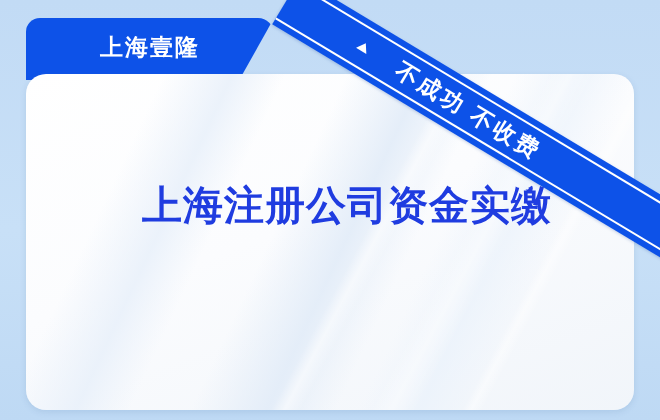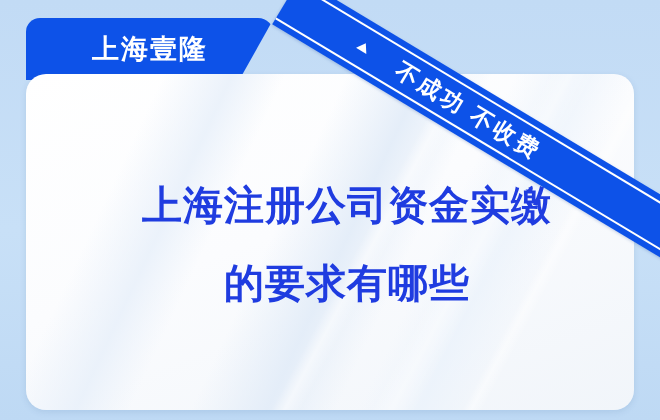--- a/index.html
+++ b/index.html
@@ -40,25 +40,26 @@
     display: flex;
     align-items: center;
     justify-content: center;
   }
   .tab-inner {
     width: 214px;
     text-align: center;
   }
   .tab-label {
     color: #ffffff;
-    font-size: 27px;
+    font-size: 23px;
     font-weight: bold;
     letter-spacing: 2px;
     line-height: 1;
     display: block;
+    font-family: Liberation Mono, monospace;
   }
 
   
   .card {
     position: absolute;
     left: 26px;
     top: 74px;
     width: 608px;
     height: 336px;
     border-radius: 20px;
@@ -196,21 +197,20 @@
   </div>
 
   <div class="card">
 
     <div class="shine s1"></div>
     <div class="shine s2"></div>
     <div class="shine s3"></div>
 
     <div class="headline">
       <span class="line">上海注册公司资金实缴</span>
-      <span class="line">的要求有哪些</span>
     </div>
 
 
   </div>
 
   <div class="ribbon">
     <span class="ribbon-marker"></span>
     <span class="ribbon-label">不成功 不收费</span>
   </div>
 

